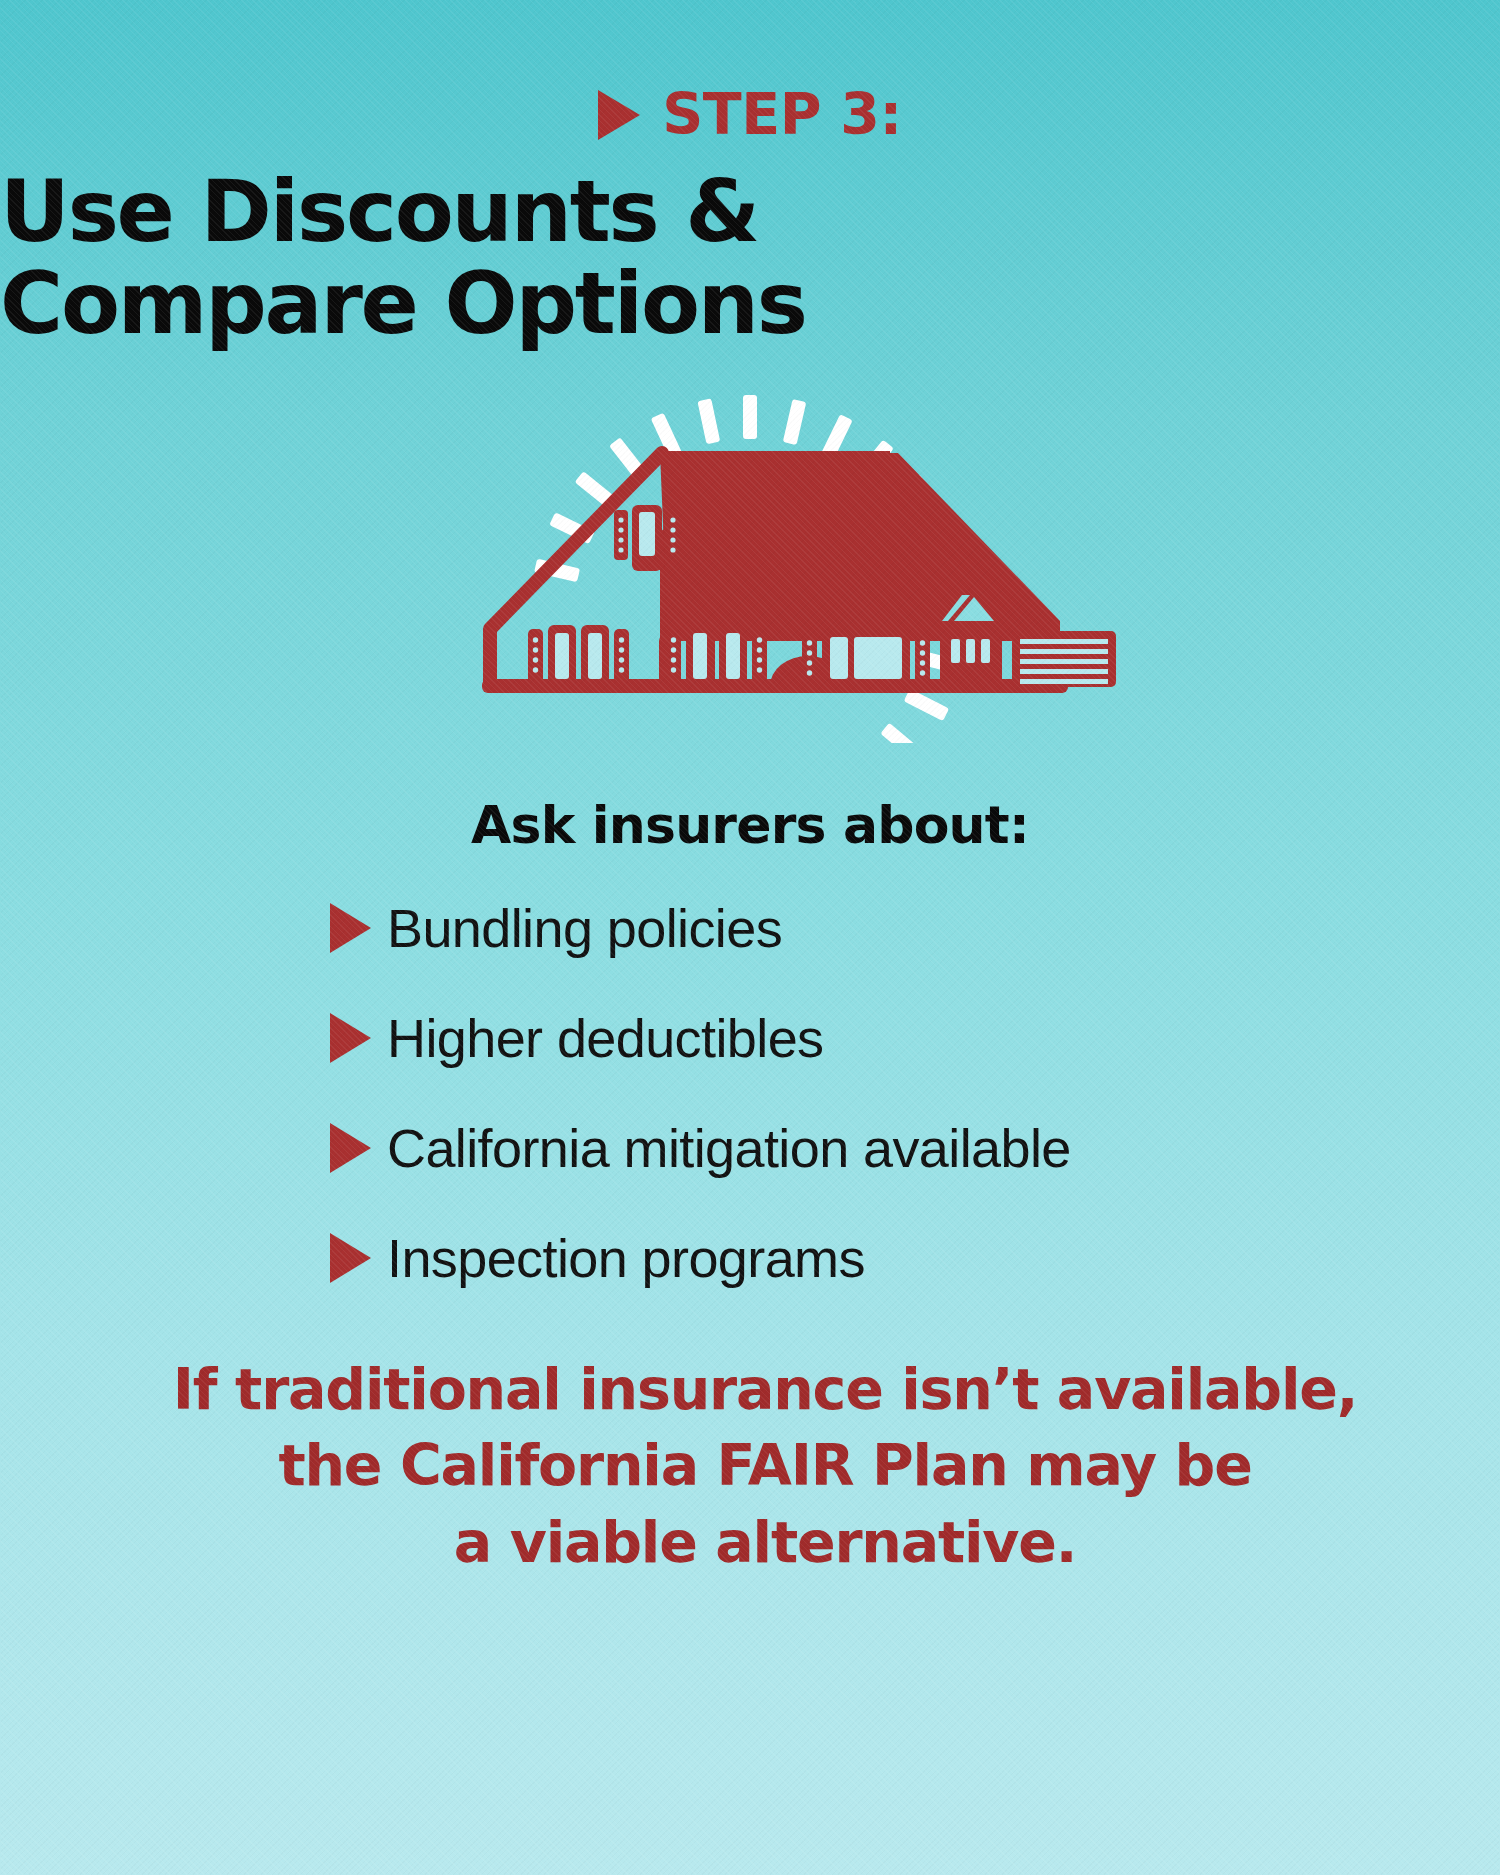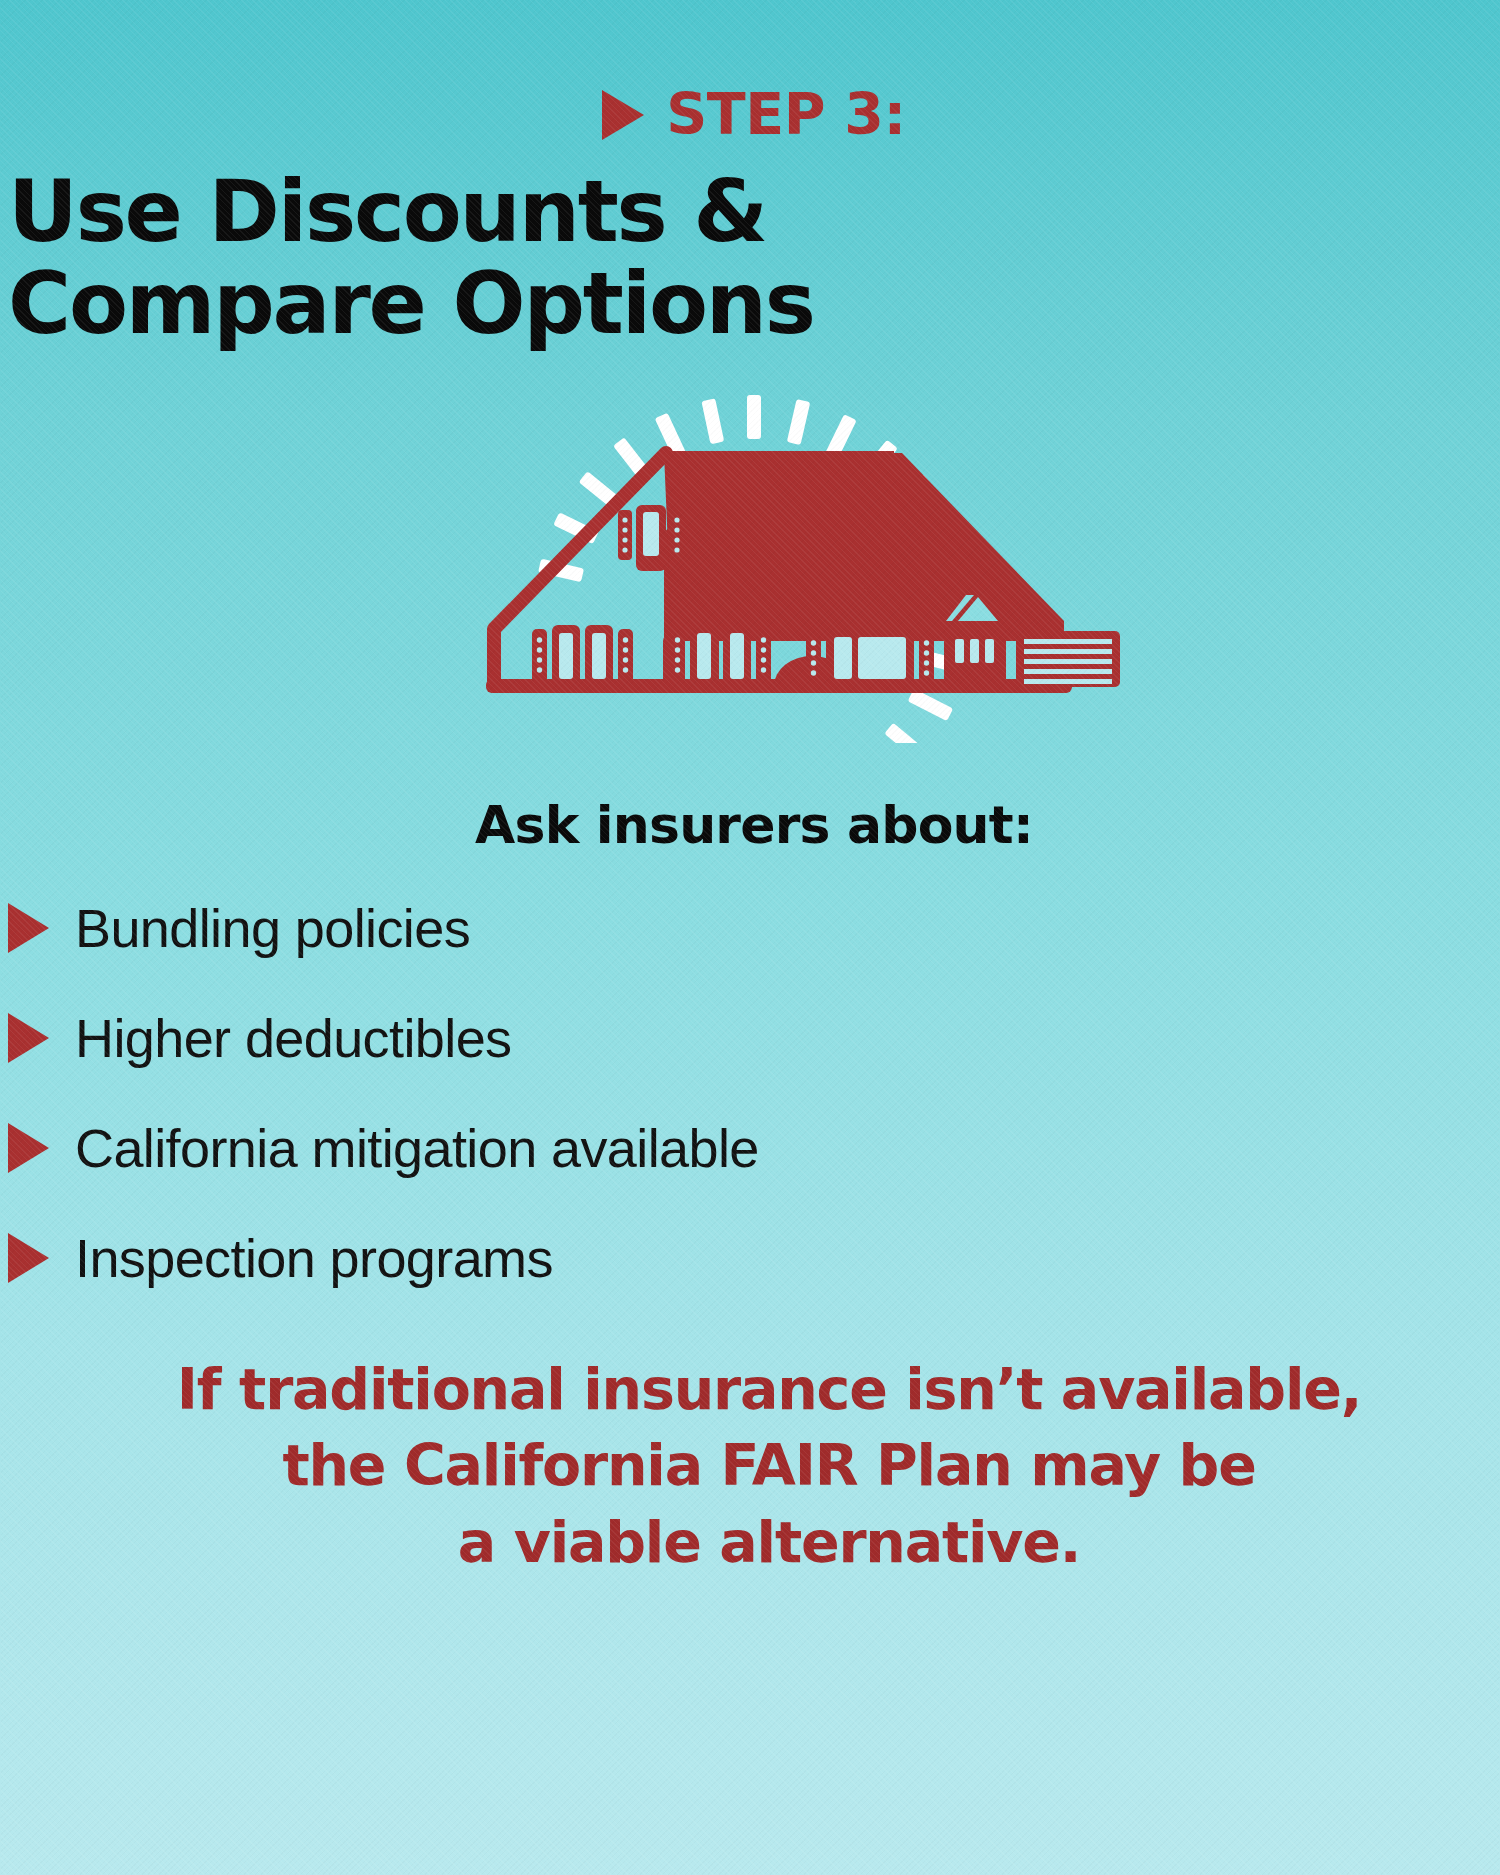--- a/index.html
+++ b/index.html
@@ -27,21 +27,21 @@
     position: absolute;
     inset: 0;
     pointer-events: none;
     opacity: .10;
     background-image:
       repeating-linear-gradient(45deg, rgba(255,255,255,.55) 0 1px, transparent 1px 4px),
       repeating-linear-gradient(-45deg, rgba(0,0,0,.20) 0 1px, transparent 1px 4px);
     z-index: 5;
   }
 
-  .layer { position: relative; z-index: 2; margin-left: 8px; }
+  .layer { position: relative; z-index: 2; }
 
   
   #step-row {
     display: flex;
     align-items: center;
     justify-content: center;
     gap: 22px;
     padding-top: 86px;
   }
   .tri-red {
@@ -94,22 +94,23 @@
   
   #bullets {
     margin: 42px 0 0 0;
     padding: 0;
     list-style: none;
     width: 100%;
   }
   .bullet {
     display: flex;
     align-items: center;
-    gap: 26px;
+    gap: 16px;
     margin: 0 0 48px 0;
+    padding-left: 330px;
   }
   .bullet .tri-sm {
     flex: 0 0 auto;
     width: 0; height: 0;
     border-top: 25px solid transparent;
     border-bottom: 25px solid transparent;
     border-left: 41px solid #a93030;
   }
   .bullet .btxt {
     color: #121212;

